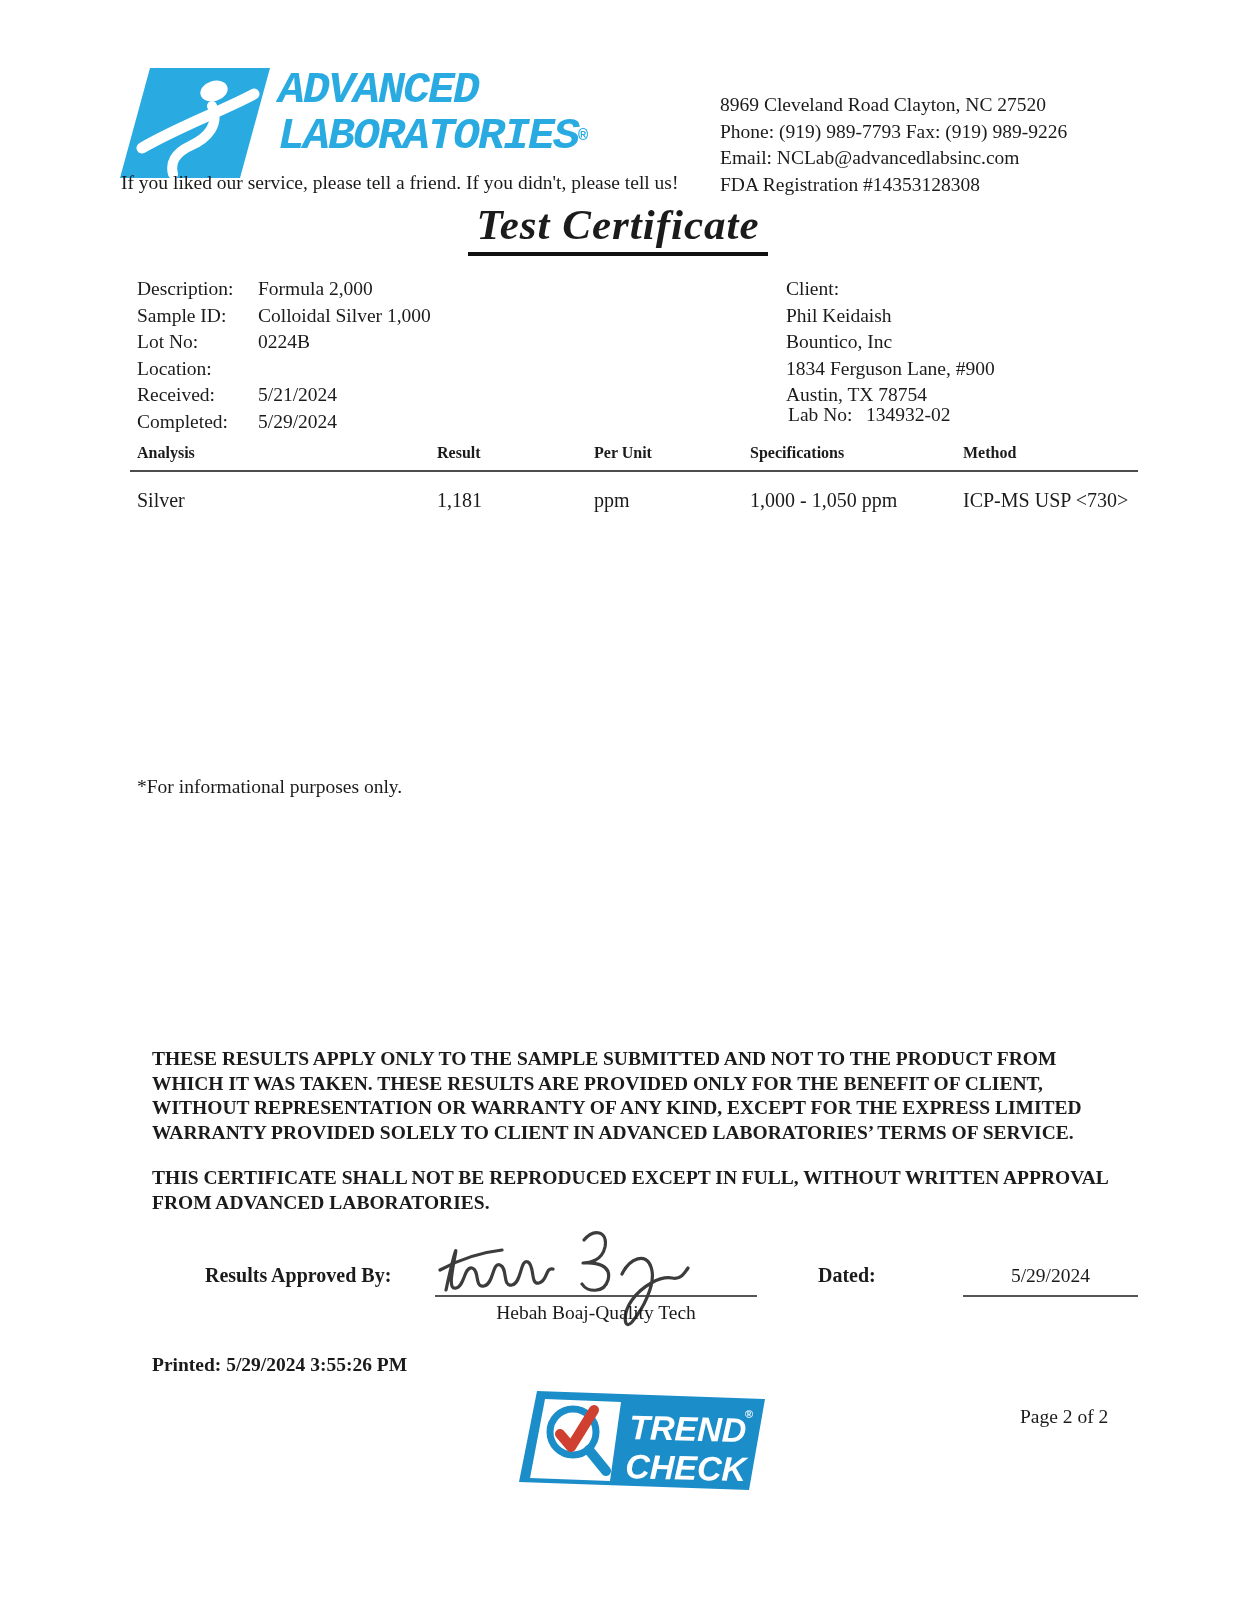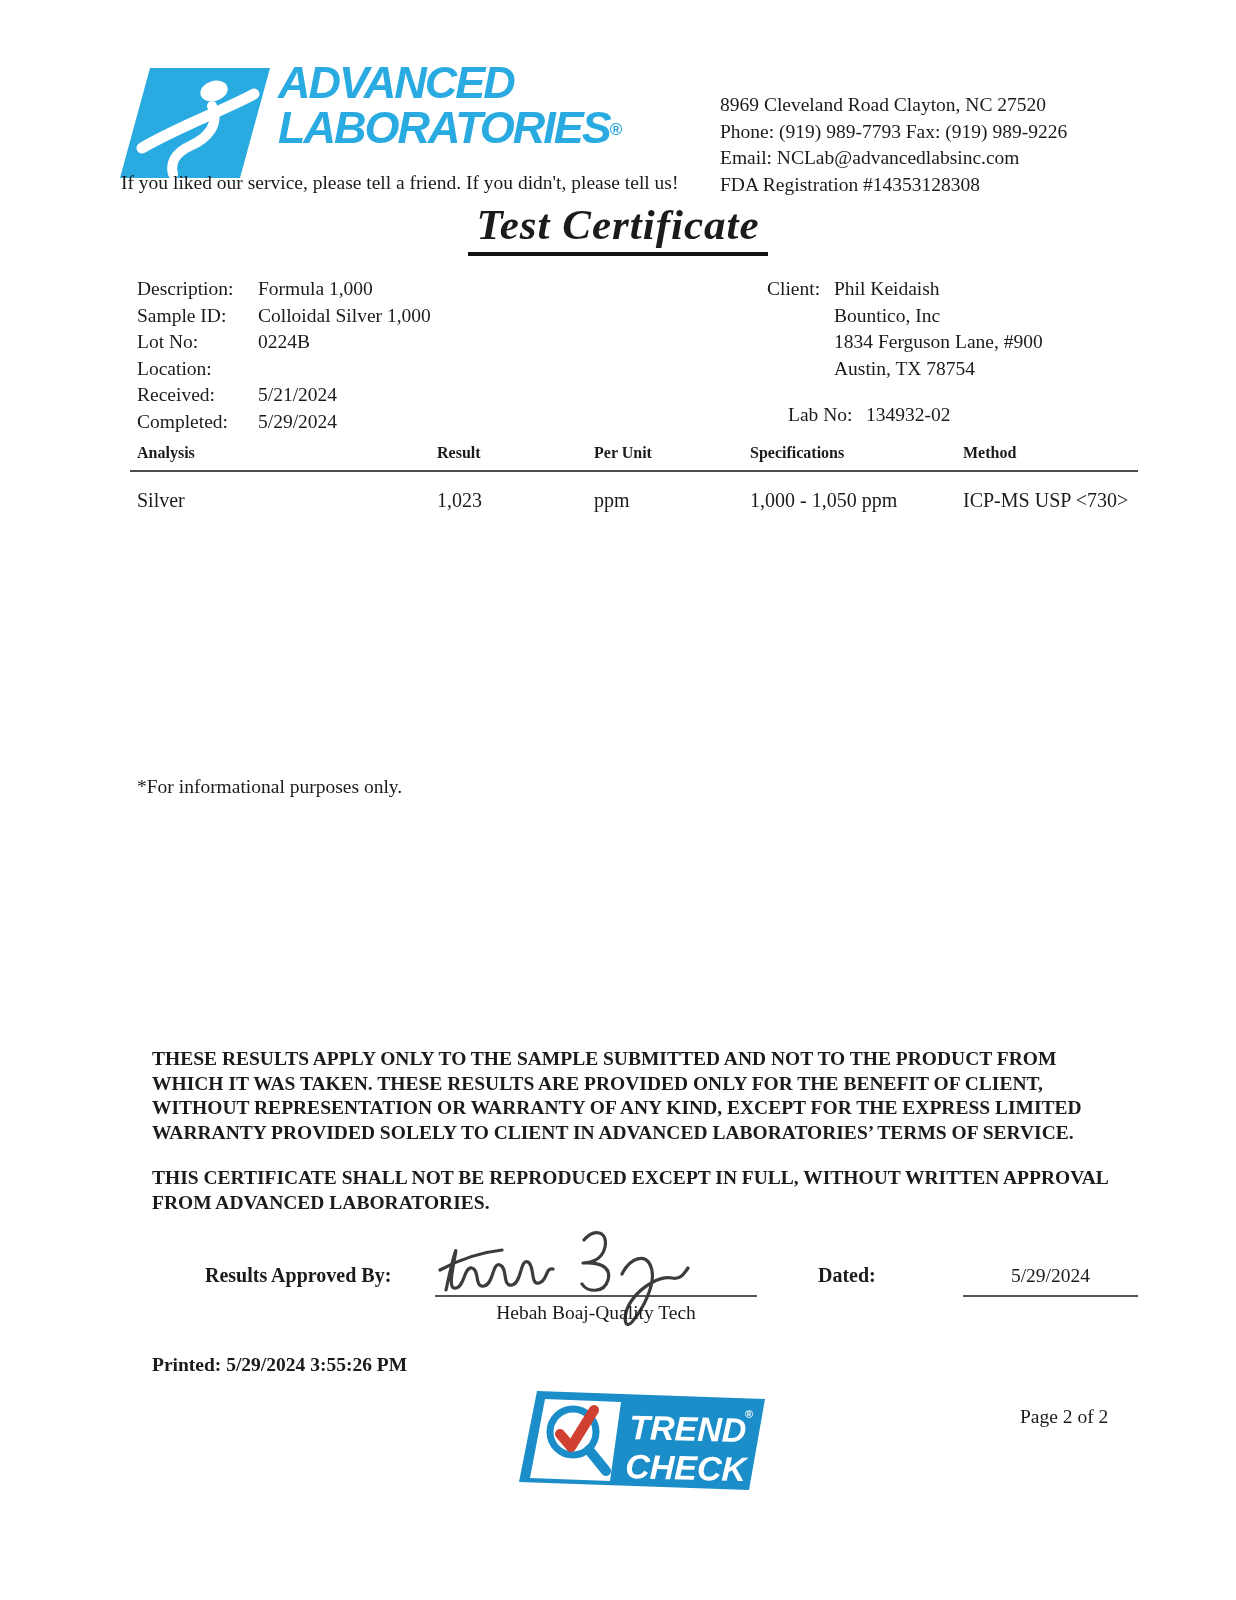--- a/index.html
+++ b/index.html
@@ -7,22 +7,22 @@
   .page {
     position:relative; width:1236px; height:1600px; margin:0 auto;
     background:#ffffff; overflow:hidden;
     font-family:"Liberation Serif", serif; color:#1b1b1b;
   }
   .abs { position:absolute; }
 
   
   .logo-mark { left:120px; top:66px; width:152px; height:114px; }
   .logo-text {
-    left:278px; top:60px;
-    font-family:Liberation Sans, sans-serif;
+    left:278px; top:68px;
+    font-family:Liberation Mono, monospace;
     font-weight:bold; font-style:italic;
     font-size:45px; line-height:45px; letter-spacing:-2px;
     color:#29abe2; white-space:nowrap;
   }
   .logo-reg { font-size:17px; font-style:normal; letter-spacing:0; vertical-align:8px; }
   .tagline { left:121px; top:172px; font-size:19.5px; white-space:nowrap; }
   .contact { left:720px; top:92px; font-size:19.5px; line-height:26.5px; }
   .contact .fda { font-weight:normal; }
 
   
@@ -30,21 +30,21 @@
   .title {
     display:inline-block; font-size:43px; font-weight:bold; font-style:italic;
     border-bottom:4px solid #111; padding:0 8px 3px; letter-spacing:1px;
   }
 
   
   .info { font-size:19.5px; line-height:26.5px; }
   .sample-info { left:137px; top:276px; }
   .info-row { display:flex; }
   .info-row .lbl { width:121px; }
-  .client-info { left:767px; top:276px; display:flex; }
+  .client-info { left:786px; top:276px; display:flex;flex-direction:column; }
   .client-info .lbl { width:67px; }
   .labno { left:788px; top:402px; display:flex; }
   .labno .lbl { width:78px; }
 
   
   .col1 { left:137px; } .col2 { left:437px; } .col3 { left:594px; }
   .col4 { left:750px; } .col5 { left:963px; }
   .th { top:444px; font-size:16px; font-weight:bold; white-space:nowrap; }
   .td { top:489px; font-size:20px; white-space:nowrap; }
   .table-rule { left:130px; top:470px; width:1008px; height:0; border-top:2px solid #4c4c4c; }
@@ -104,21 +104,21 @@
     <div class="fda">FDA Registration #14353128308</div>
   </div>
 
   <div class="abs title-wrap">
     <span class="title">Test Certificate</span>
   </div>
 
   <div class="abs info sample-info">
     <div class="info-row">
       <span class="lbl">Description:</span>
-      <span>Formula 1,000</span>
+      <span>Formula 2,000</span>
     </div>
     <div class="info-row">
       <span class="lbl">Sample ID:</span>
       <span>Colloidal Silver 1,000</span>
     </div>
     <div class="info-row">
       <span class="lbl">Lot No:</span>
       <span>0224B</span>
     </div>
     <div class="info-row">
@@ -151,21 +151,21 @@
   </div>
 
   <span class="abs th col1">Analysis</span>
   <span class="abs th col2">Result</span>
   <span class="abs th col3">Per Unit</span>
   <span class="abs th col4">Specifications</span>
   <span class="abs th col5">Method</span>
   <div class="abs table-rule"></div>
 
   <span class="abs td col1">Silver</span>
-  <span class="abs td col2">1,023</span>
+  <span class="abs td col2">1,181</span>
   <span class="abs td col3">ppm</span>
   <span class="abs td col4">1,000 - 1,050 ppm</span>
   <span class="abs td col5">ICP-MS USP &lt;730&gt;</span>
 
   <div class="abs note">*For informational purposes only.</div>
 
   <div class="abs disclaimer disc1">THESE RESULTS APPLY ONLY TO THE SAMPLE SUBMITTED AND NOT TO THE PRODUCT FROM WHICH IT WAS TAKEN. THESE RESULTS ARE PROVIDED ONLY FOR THE BENEFIT OF CLIENT, WITHOUT REPRESENTATION OR WARRANTY OF ANY KIND, EXCEPT FOR THE EXPRESS LIMITED WARRANTY PROVIDED SOLELY TO CLIENT IN ADVANCED LABORATORIES’ TERMS OF SERVICE.</div>
   <div class="abs disclaimer disc2">THIS CERTIFICATE SHALL NOT BE REPRODUCED EXCEPT IN FULL, WITHOUT WRITTEN APPROVAL FROM ADVANCED LABORATORIES.</div>
 
   <div class="abs approved-label">Results Approved By:</div>

